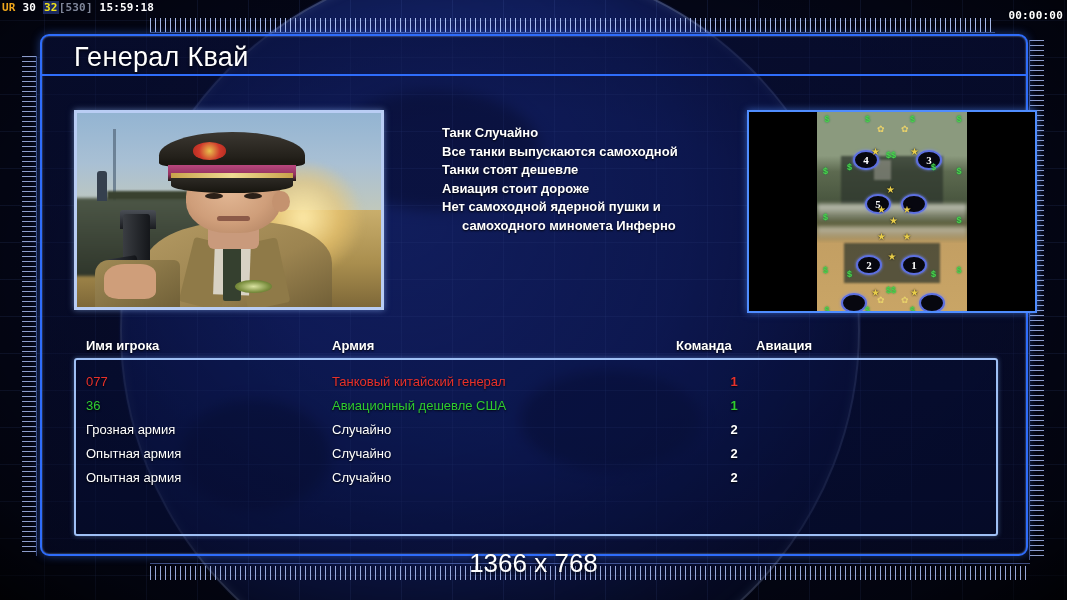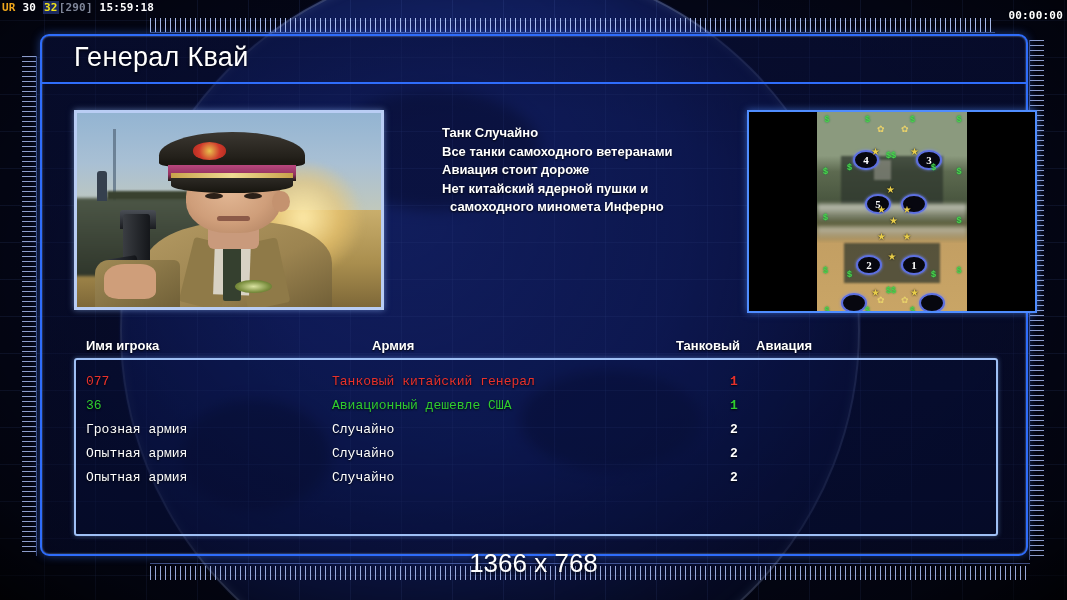--- a/index.html
+++ b/index.html
@@ -95,21 +95,21 @@
     left:40px; top:34px;
     width:988px; height:522px;
     border:2px solid #2f6dfb;
     border-radius:9px;
     background:
       linear-gradient(to bottom, rgba(9,16,58,.62), rgba(7,12,46,.50));
     box-shadow:0 0 10px rgba(60,120,255,.45), 0 0 2px rgba(150,190,255,.8) inset;
     z-index:20;
   }
   #panel-header{
-    position:absolute; left:0; top:0; width:100%; height:48px;
+    position:absolute; left:0; top:0; width:100%; height:40px;
     border-bottom:2px solid #2f6dfb;
   }
   #page-title{
     position:absolute; left:32px; top:6px;
     font-size:27px; font-weight:400;
     color:#ffffff;
     text-shadow:0 1px 3px rgba(0,0,0,.85);
     letter-spacing:.3px;
   }
 
@@ -202,21 +202,21 @@
     transform:rotate(-9deg); border-radius:3px; }
 
   
   #desc{
     position:absolute; left:400px; top:38px; width:300px;
     font-size:13px; font-weight:bold; line-height:18.5px;
     color:#ffffff;
     text-shadow:0 1px 2px rgba(0,0,0,.9);
     white-space:nowrap;
   }
-  #desc .ln.indent{ padding-left:8px; }
+  #desc .ln.indent{ padding-left:8px;margin-left:12px; }
 
   
   #minimap-frame{
     position:absolute; left:705px; top:24px;
     width:290px; height:203px;
     border:2px solid #4f8dff;
     background:#000;
     box-shadow:0 0 7px rgba(80,140,255,.6);
     overflow:hidden;
   }
@@ -267,21 +267,21 @@
   #table-panel{
     position:absolute; left:32px; top:322px;
     width:924px; height:178px;
     border:2px solid #9fc0f5;
     border-radius:3px;
     background:rgba(10,20,70,.24);
     box-shadow:0 0 5px rgba(130,180,255,.45);
   }
   .trow{
     position:absolute; left:0; width:100%; height:24px;
-    font-size:13px; line-height:24px;font-family:Liberation Mono, monospace;
+    font-size:13px; line-height:24px;
   }
   .c-name{ position:absolute; left:10px; }
   .c-army{ position:absolute; left:256px; }
   .c-team{ position:absolute; left:640px; width:36px; text-align:center; font-weight:bold; }
   .c-prog{ position:absolute; left:710px; top:6px; width:196px; height:12px; }
   .pbar{
     width:100%; height:100%;
     background:
       repeating-linear-gradient(to right,
         #8a8150 0 2px,
@@ -317,21 +317,21 @@
   <div class="ruler-line-h" style="left:150px;top:32px;width:845px;"></div>
   <div class="ruler ruler-h" style="left:150px;top:566px;width:880px;"></div>
   <div class="ruler-line-h" style="left:150px;top:563px;width:880px;"></div>
   <div class="ruler ruler-v" style="left:22px;top:56px;height:500px;"></div>
   <div class="ruler-line-v" style="left:36px;top:56px;height:500px;"></div>
   <div class="ruler ruler-v" style="left:1030px;top:40px;height:520px;"></div>
   <div class="ruler-line-v" style="left:1029px;top:40px;height:520px;"></div>
 </div>
 
 <div id="topbar">
-  <span class="left"><span class="t-ur">UR</span>&nbsp;<span class="t-fps">30</span>&nbsp;<span class="t-hi">32</span><span class="t-dim">[290]</span>&nbsp;<span class="t-time">15:59:18</span></span>
+  <span class="left"><span class="t-ur">UR</span>&nbsp;<span class="t-fps">30</span>&nbsp;<span class="t-hi">32</span><span class="t-dim">[530]</span>&nbsp;<span class="t-time">15:59:18</span></span>
   <span class="right">00:00:00</span>
 </div>
 
 <div id="panel">
 
   <div id="panel-header">
     <div id="page-title">Генерал Квай</div>
   </div>
 
   <div id="content-row">
@@ -368,23 +368,24 @@
         <div class="pa g-gunslide"></div>
         <div class="pa g-gunbody"></div>
         <div class="pa g-gungrip"></div>
         <div class="pa g-arm"></div>
         <div class="pa g-hand"></div>
       </div>
     </div>
 
     <div id="desc">
       <div class="ln">Танк Случайно</div>
-      <div class="ln">Все танки самоходного ветеранами</div>
+      <div class="ln">Все танки выпускаются самоходной</div>
+      <div class="ln">Танки стоят дешевле</div>
       <div class="ln">Авиация стоит дороже</div>
-      <div class="ln">Нет китайский ядерной пушки и</div>
+      <div class="ln">Нет самоходной ядерной пушки и</div>
       <div class="ln indent">самоходного миномета Инферно</div>
     </div>
 
     <div id="minimap-frame">
       <div id="minimap">
         <div class="mm-terrain"></div>
         <div class="mm-bld" style="left:16%;top:22%;width:68%;height:24%;"></div>
         <div class="mm-bld" style="left:38%;top:24%;width:11%;height:10%;background:rgba(160,160,150,.55);"></div>
         <div class="mm-bld" style="left:18%;top:66%;width:64%;height:20%;"></div>
         <div class="mm-mid"></div>
@@ -433,22 +434,22 @@
         <span class="mm-tree" style="left:40%;top:6%;">✿</span>
         <span class="mm-tree" style="left:56%;top:6%;">✿</span>
         <span class="mm-tree" style="left:40%;top:92%;">✿</span>
         <span class="mm-tree" style="left:56%;top:92%;">✿</span>
       </div>
     </div>
   </div>
 
   <div id="table-headers">
     <span class="th" style="left:44px;">Имя игрока</span>
-    <span class="th" style="left:290px;margin-left:40px;">Армия</span>
-    <span class="th" style="left:634px;">Танковый</span>
+    <span class="th" style="left:290px;">Армия</span>
+    <span class="th" style="left:634px;">Команда</span>
     <span class="th" style="left:714px;">Авиация</span>
   </div>
 
   <div id="table-panel">
 
     <div class="trow" style="top:10px;">
       <span class="c-name txt-red">077</span>
       <span class="c-army txt-red">Танковый китайский генерал</span>
       <span class="c-team txt-red">1</span>
       <span class="c-prog"><span class="pbar"></span></span>

